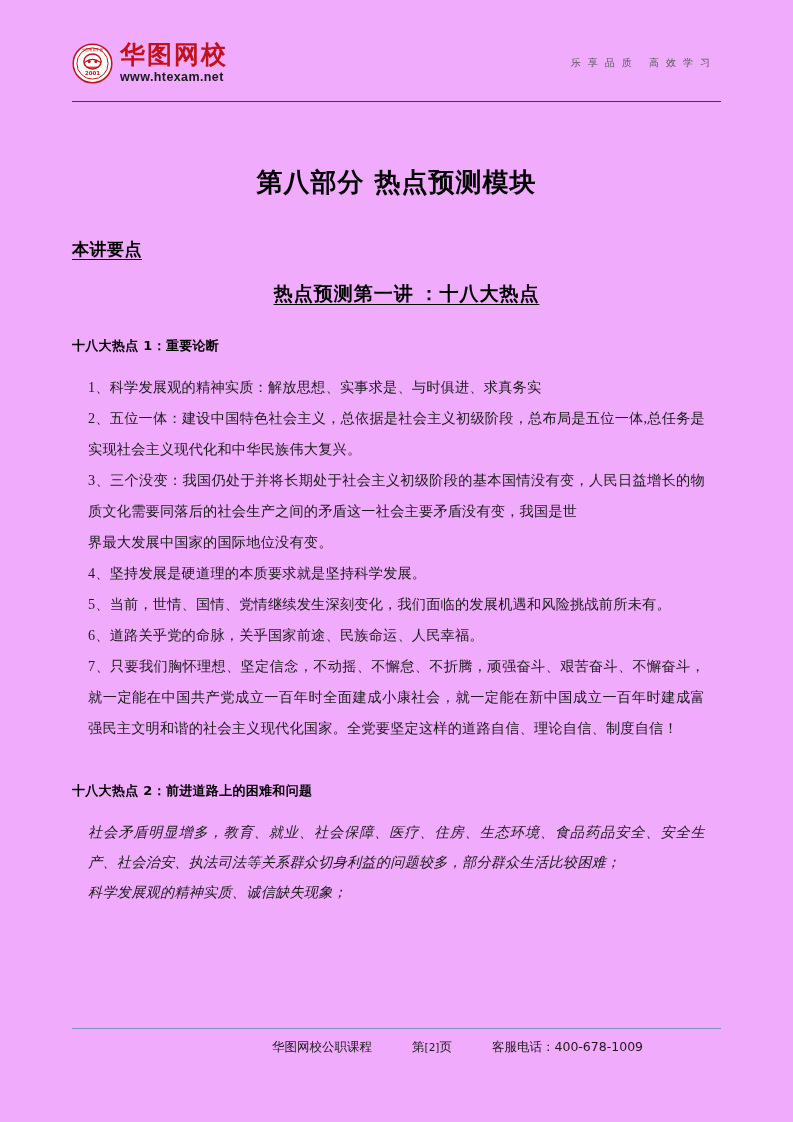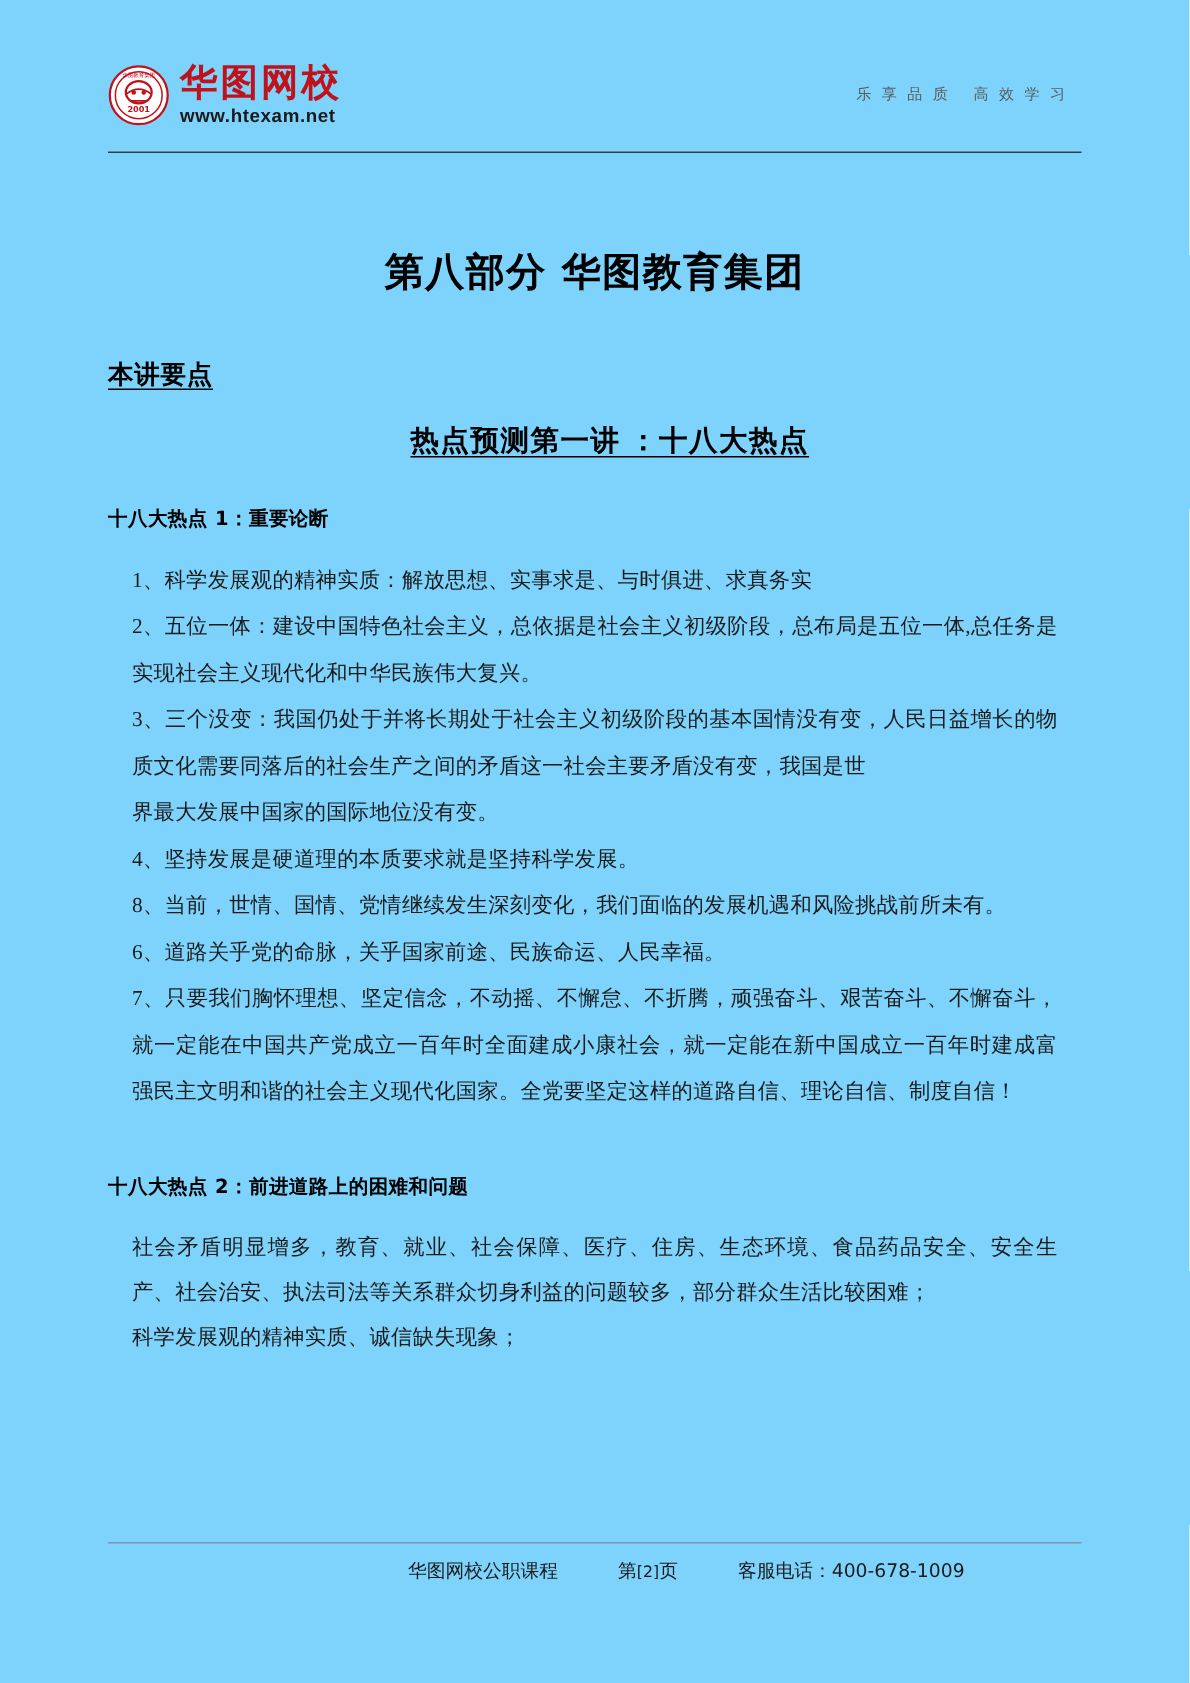--- a/index.html
+++ b/index.html
@@ -10,21 +10,21 @@
   }
   body {
     font-family: "Liberation Serif", "DejaVu Serif", serif;
     color: #111111;
   }
   .page {
     position: relative;
     width: 793px;
     height: 1122px;
     margin: 0 auto;
-    background: #7dd3fc;
+    background: #f0abfc;
     overflow: hidden;
     box-sizing: border-box;
   }
 
   
   .page-header {
     position: absolute;
     left: 0;
     top: 0;
     width: 793px;
@@ -173,20 +173,21 @@
     line-height: 31px;
     text-align: justify;
     text-justify: inter-ideograph;
     letter-spacing: 0.2px;
   }
   .para.first-after-heading {
     margin-top: 17px;
   }
   .para.tight {
     line-height: 30px;
+    font-style: italic;
   }
 
   
   .page-footer {
     position: absolute;
     left: 72px;
     top: 1028px;
     width: 649px;
   }
   .footer-rule {
@@ -251,37 +252,37 @@
         </div>
       </div>
 
       <div class="header-tagline">乐享品质 高效学习</div>
     </div>
     <div class="header-rule"></div>
   </div>
 
   <div class="content">
 
-    <h1 class="doc-title">第八部分 华图教育集团</h1>
+    <h1 class="doc-title">第八部分 热点预测模块</h1>
 
     <div>
       <h2 class="section-heading">本讲要点</h2>
     </div>
 
 
     <h2 class="lecture-title"><span class="ul">热点预测第一讲 ：十八大热点</span></h2>
 
     <h3 class="topic-heading">十八大热点 1：重要论断</h3>
     <div class="para-list">
       <p class="para first-after-heading">1、科学发展观的精神实质：解放思想、实事求是、与时俱进、求真务实</p>
       <p class="para">2、五位一体：建设中国特色社会主义，总依据是社会主义初级阶段，总布局是五位一体,总任务是实现社会主义现代化和中华民族伟大复兴。</p>
       <p class="para">3、三个没变：我国仍处于并将长期处于社会主义初级阶段的基本国情没有变，人民日益增长的物质文化需要同落后的社会生产之间的矛盾这一社会主要矛盾没有变，我国是世</p>
       <p class="para">界最大发展中国家的国际地位没有变。</p>
       <p class="para">4、坚持发展是硬道理的本质要求就是坚持科学发展。</p>
-      <p class="para">8、当前，世情、国情、党情继续发生深刻变化，我们面临的发展机遇和风险挑战前所未有。</p>
+      <p class="para">5、当前，世情、国情、党情继续发生深刻变化，我们面临的发展机遇和风险挑战前所未有。</p>
       <p class="para">6、道路关乎党的命脉，关乎国家前途、民族命运、人民幸福。</p>
       <p class="para">7、只要我们胸怀理想、坚定信念，不动摇、不懈怠、不折腾，顽强奋斗、艰苦奋斗、不懈奋斗，就一定能在中国共产党成立一百年时全面建成小康社会，就一定能在新中国成立一百年时建成富强民主文明和谐的社会主义现代化国家。全党要坚定这样的道路自信、理论自信、制度自信！</p>
     </div>
 
     <h3 class="topic-heading second">十八大热点 2：前进道路上的困难和问题</h3>
     <div class="para-list">
       <p class="para tight first-after-heading">社会矛盾明显增多，教育、就业、社会保障、医疗、住房、生态环境、食品药品安全、安全生产、社会治安、执法司法等关系群众切身利益的问题较多，部分群众生活比较困难；</p>
       <p class="para tight">科学发展观的精神实质、诚信缺失现象；</p>
     </div>
 

